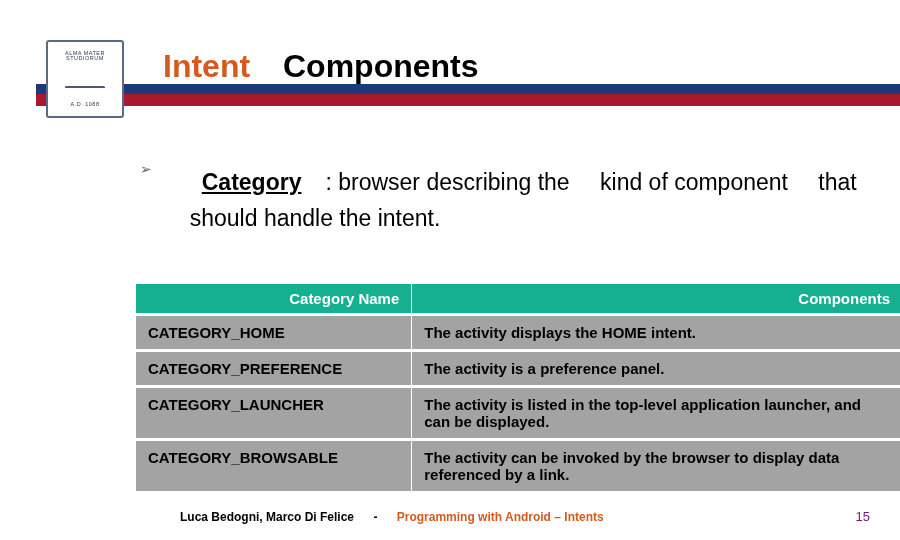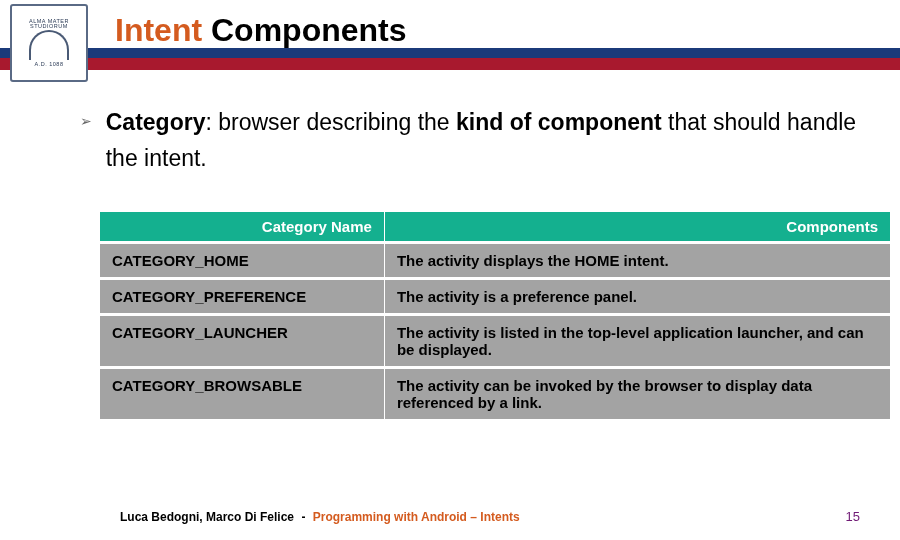--- a/index.html
+++ b/index.html
@@ -1,15 +1,15 @@
 <!DOCTYPE html>
 <html><head>
 <meta charset="utf-8">
 <style>
-  * { margin: 0; padding: 0; box-sizing: border-box; }
+  * { margin: 12px; padding: 0; box-sizing: border-box; }
   body {
     width: 900px; height: 540px;
     font-family: Arial, Helvetica, sans-serif;
     background: #fff;
     position: relative;
     overflow: hidden;
   }
   .header-band {
     position: absolute;
     top: 48px; left: 0; right: 0;
@@ -68,22 +68,22 @@
   .chevron {
     margin-top: 8px;
     font-size: 14px;
     color: #666;
   }
   .bullet-text {
     font-size: 23px;
     line-height: 1.55;
     color: #000;
   }
-  .bullet-text .cat { font-weight: bold; }
-  .bullet-text .kind { font-weight: bold; }
+  .bullet-text .cat { text-decoration: underline; font-weight: bold; }
+  .bullet-text .kind { font-weight: normal; }
   table {
     width: 100%;
     border-collapse: collapse;
     margin-left: 20px;
   }
   thead th {
     background: #14b08f;
     color: #fff;
     text-align: right;
     font-weight: bold;
@@ -98,21 +98,21 @@
     font-weight: bold;
     padding: 8px 12px;
     border-top: 3px solid #fff;
     border-right: 1px solid #fff;
     vertical-align: top;
   }
   tbody td:last-child { border-right: none; font-weight: normal; }
   tbody td.desc { font-weight: bold; }
   .footer {
     position: absolute;
-    bottom: 16px; left: 120px; right: 40px;
+    bottom: 16px; left: 120px; right: 30px;
     display: flex; justify-content: space-between;
     align-items: baseline;
     font-size: 12px;
   }
   .footer .authors { font-weight: bold; color: #000; }
   .footer .dash { font-weight: bold; color: #000; margin: 0 4px; }
   .footer .course { font-weight: bold; color: #d45b1f; }
   .footer .pagenum { color: #701a75; font-size: 13px; }
 </style>
 </head>

